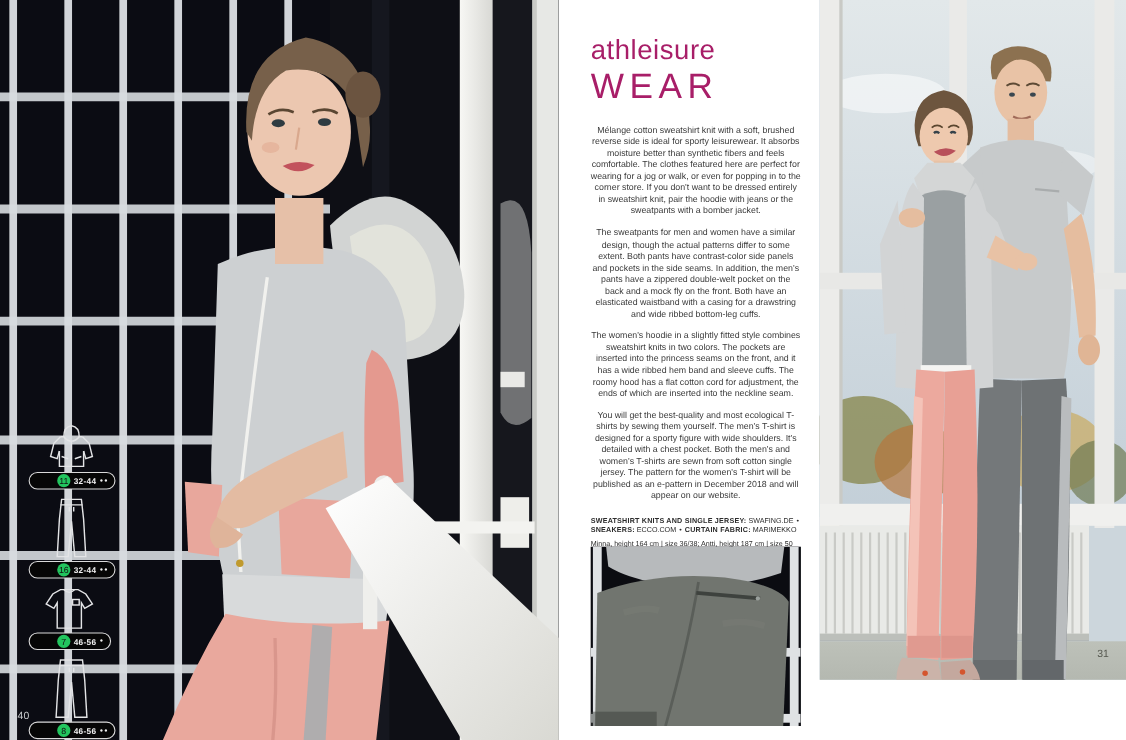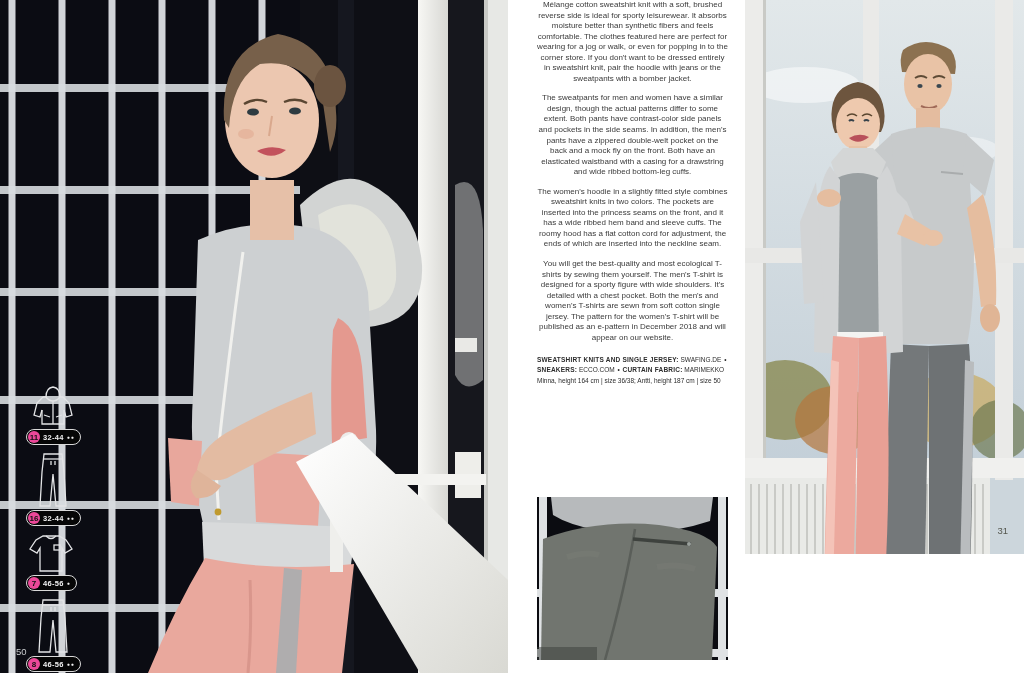--- a/index.html
+++ b/index.html
@@ -3,35 +3,35 @@
 <meta charset="utf-8">
 <style>
   html,body{margin:0;padding:0;background:#ffffff;}
   .spread{
     position:relative;width:1024px;height:673px;background:#ffffff;
     font-family:"Liberation Sans",sans-serif;overflow:hidden;
   }
   
   .photo{position:absolute;top:0;overflow:hidden;}
   .photo-left{left:0;width:508px;height:673px;background:#0b0c13;}
-  .photo-right{left:745px;width:279px;height:554px;background:#ccd6dc;}
+  .photo-right{left:745px;width:279px;height:618px;background:#ccd6dc;}
   .photo svg{display:block;}
 
   
   .pattern-strip{position:absolute;left:26px;top:383px;width:70px;display:flex;flex-direction:column;align-items:flex-start;}
   .pattern-item{display:flex;flex-direction:column;align-items:center;margin-bottom:7px;}
   .garment-icon{display:block;}
   .pattern-label{
     display:flex;align-items:center;gap:3px;margin-top:2px;
     background:#060606;border:1px solid #d9d9d9;border-radius:8px;
     padding:1px 5px 1px 1px;white-space:nowrap;
   }
   .pattern-num{
-    width:12px;height:12px;border-radius:50%;background:#ec4899;color:#111;
-    font-size:8px;font-weight:bold;display:flex;align-items:center;justify-content:center;
+    width:12px;height:12px;border-radius:50%;background:#22c55e;color:#111;
+    font-size:8px;font-weight:normal;display:flex;align-items:center;justify-content:center;margin-left:24px;
   }
   .pattern-sizes{font-size:7.5px;font-weight:bold;color:#f2f2f2;letter-spacing:.3px;text-align:right;}
   .pattern-dots{font-size:5px;color:#f2f2f2;letter-spacing:1px;}
 
   .page-num{position:absolute;font-size:9.5px;}
   .page-num-left{left:16px;bottom:16px;color:#c9ccce;}
   .page-num-right{right:16px;bottom:18px;color:#55584f;}
 
   
   .article{position:absolute;left:537px;top:0;width:191px;height:673px;background:#fff;}
@@ -200,24 +200,28 @@
           </g>
         </svg>
         <div class="pattern-label">
           <span class="pattern-num">8</span>
           <span class="pattern-sizes">46-56</span>
           <span class="pattern-dots">●●</span>
         </div>
       </div>
     </div>
 
-    <div class="page-num page-num-left">50</div>
+    <div class="page-num page-num-left">40</div>
   </div>
 
   <div class="article">
+    <h1>
+      <span class="title-1">athleisure</span>
+      <span class="title-2">WEAR</span>
+    </h1>
     <p class="body">Mélange cotton sweatshirt knit with a soft, brushed reverse side is ideal for sporty leisurewear. It absorbs moisture better than synthetic fibers and feels comfortable. The clothes featured here are perfect for wearing for a jog or walk, or even for popping in to the corner store. If you don't want to be dressed entirely in sweatshirt knit, pair the hoodie with jeans or the sweatpants with a bomber jacket.</p>
     <p class="body">The sweatpants for men and women have a similar design, though the actual patterns differ to some extent. Both pants have contrast-color side panels and pockets in the side seams. In addition, the men's pants have a zippered double-welt pocket on the back and a mock fly on the front. Both have an elasticated waistband with a casing for a drawstring and wide ribbed bottom-leg cuffs.</p>
     <p class="body">The women's hoodie in a slightly fitted style combines sweatshirt knits in two colors. The pockets are inserted into the princess seams on the front, and it has a wide ribbed hem band and sleeve cuffs. The roomy hood has a flat cotton cord for adjustment, the ends of which are inserted into the neckline seam.</p>
     <p class="body">You will get the best-quality and most ecological T-shirts by sewing them yourself. The men's T-shirt is designed for a sporty figure with wide shoulders. It's detailed with a chest pocket. Both the men's and women's T-shirts are sewn from soft cotton single jersey. The pattern for the women's T-shirt will be published as an e-pattern in December 2018 and will appear on our website.</p>
     <div class="credits">
       <p style="margin:0;">
         <b>SWEATSHIRT KNITS AND SINGLE JERSEY:</b>
         <span>SWAFING.DE</span>
         <span class="bullet">•</span>
         <b>SNEAKERS:</b>

